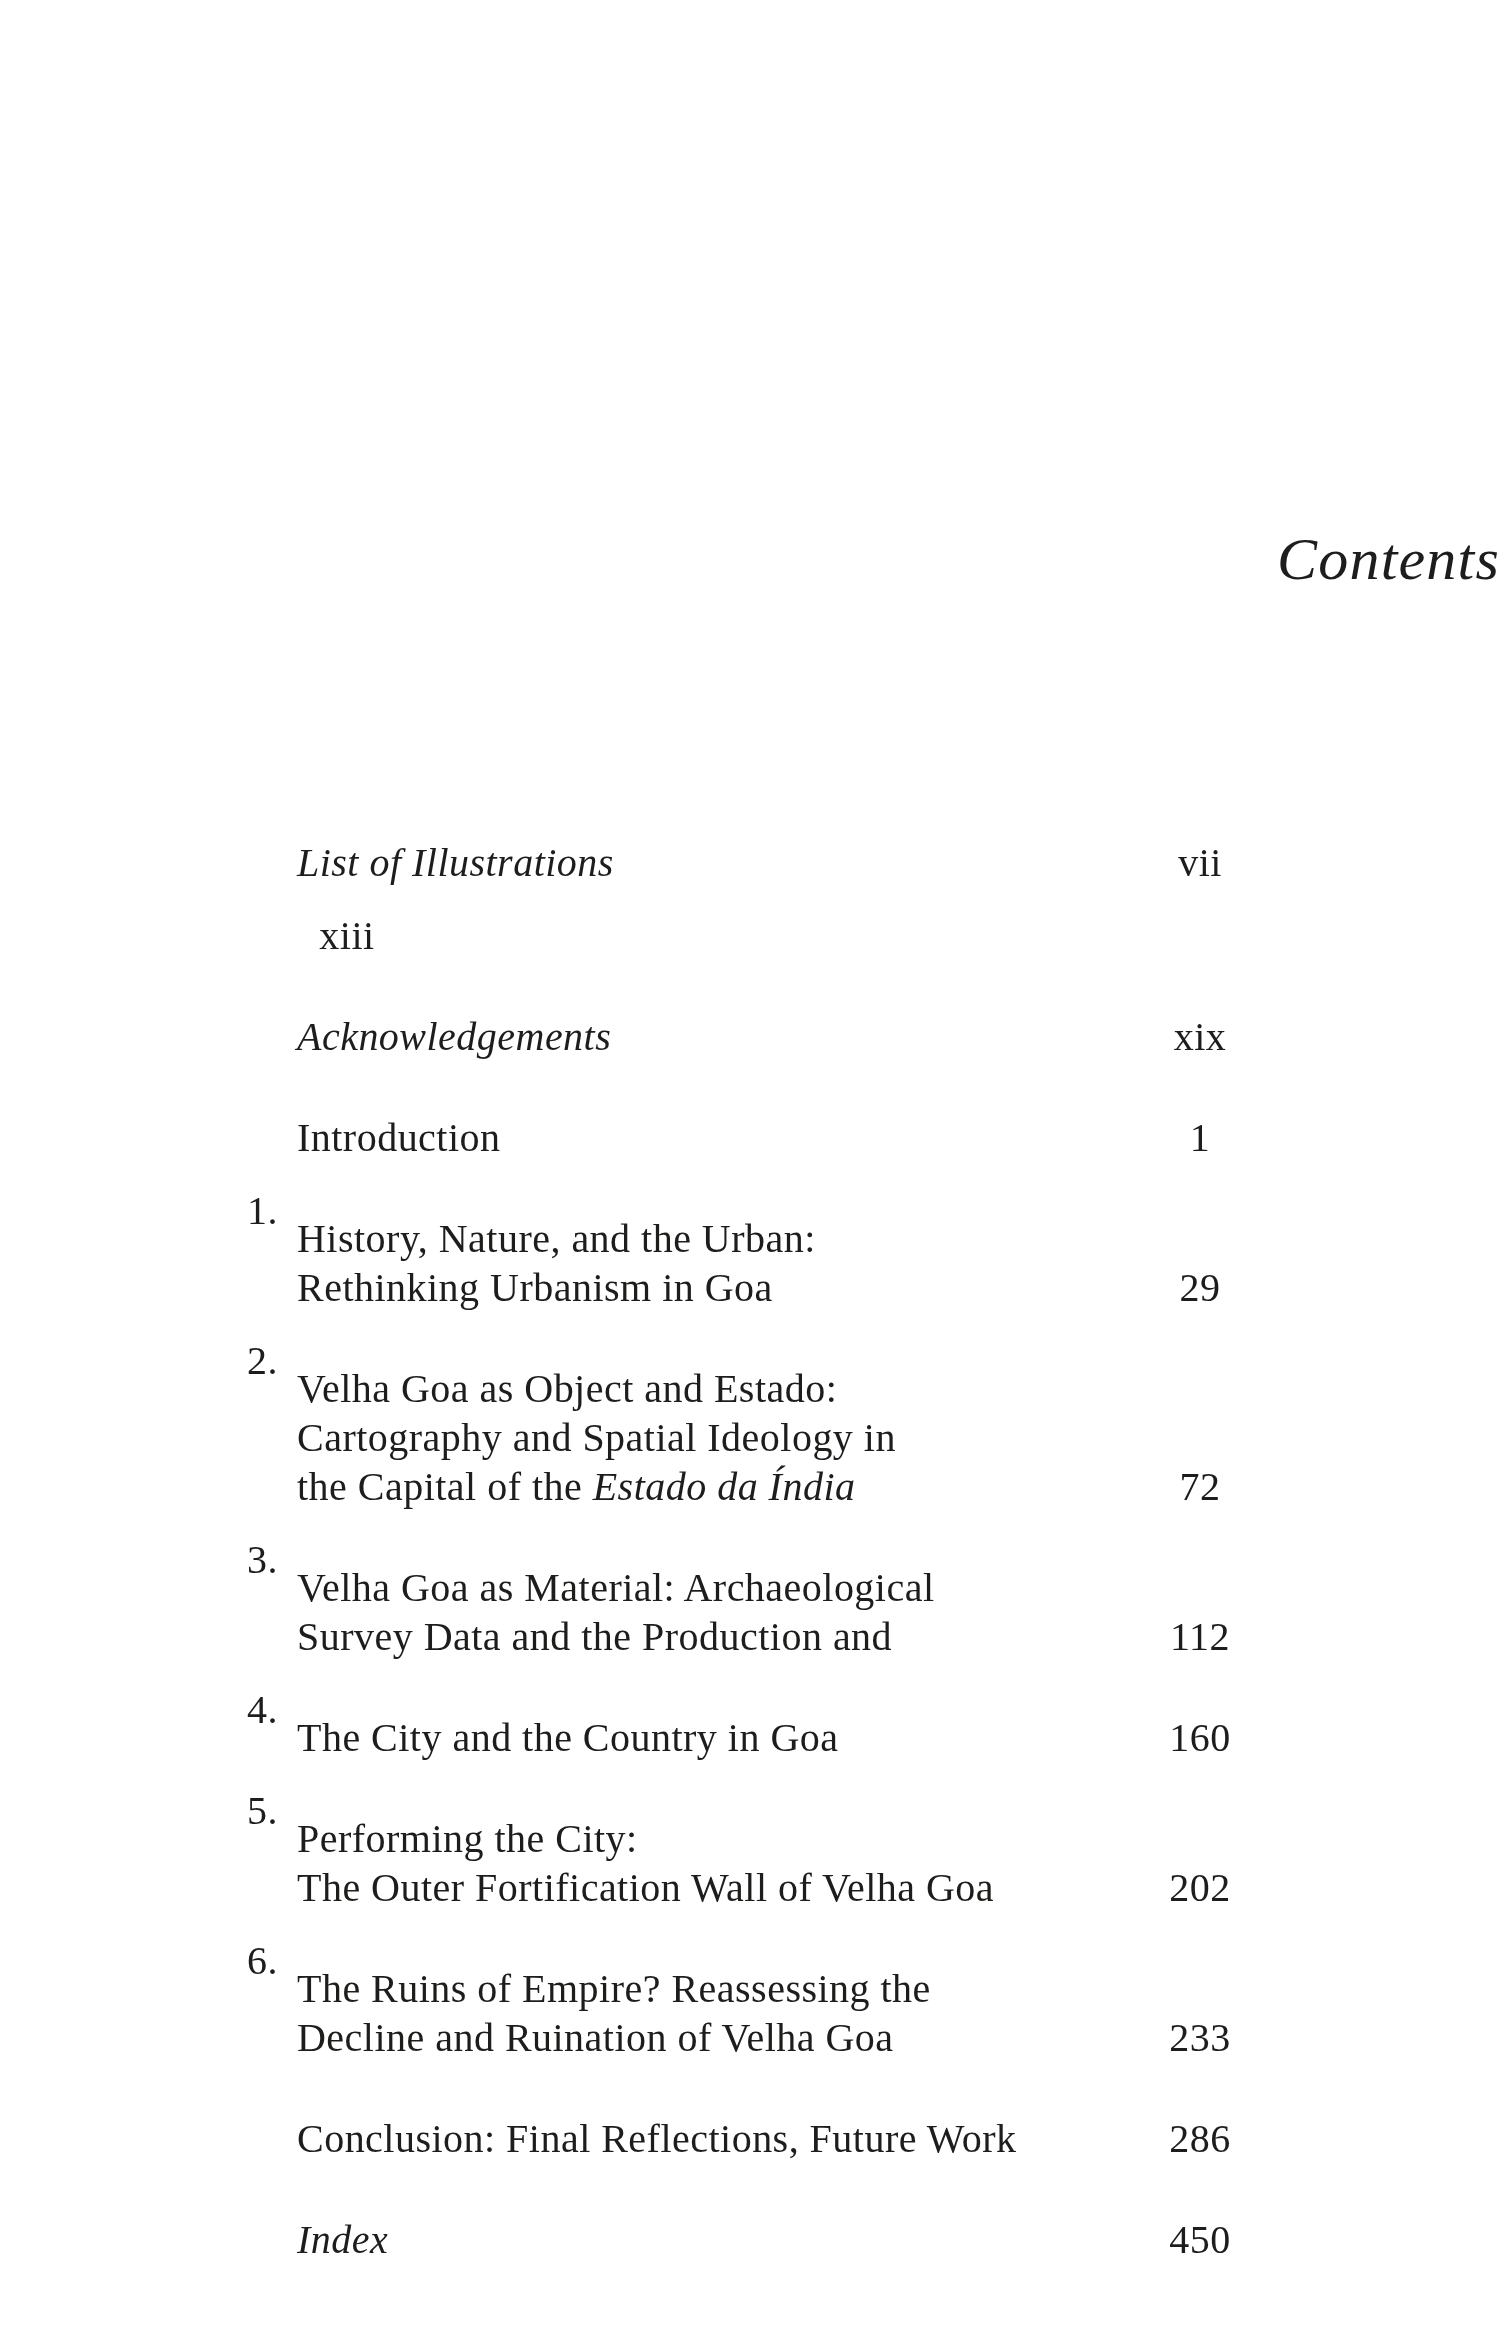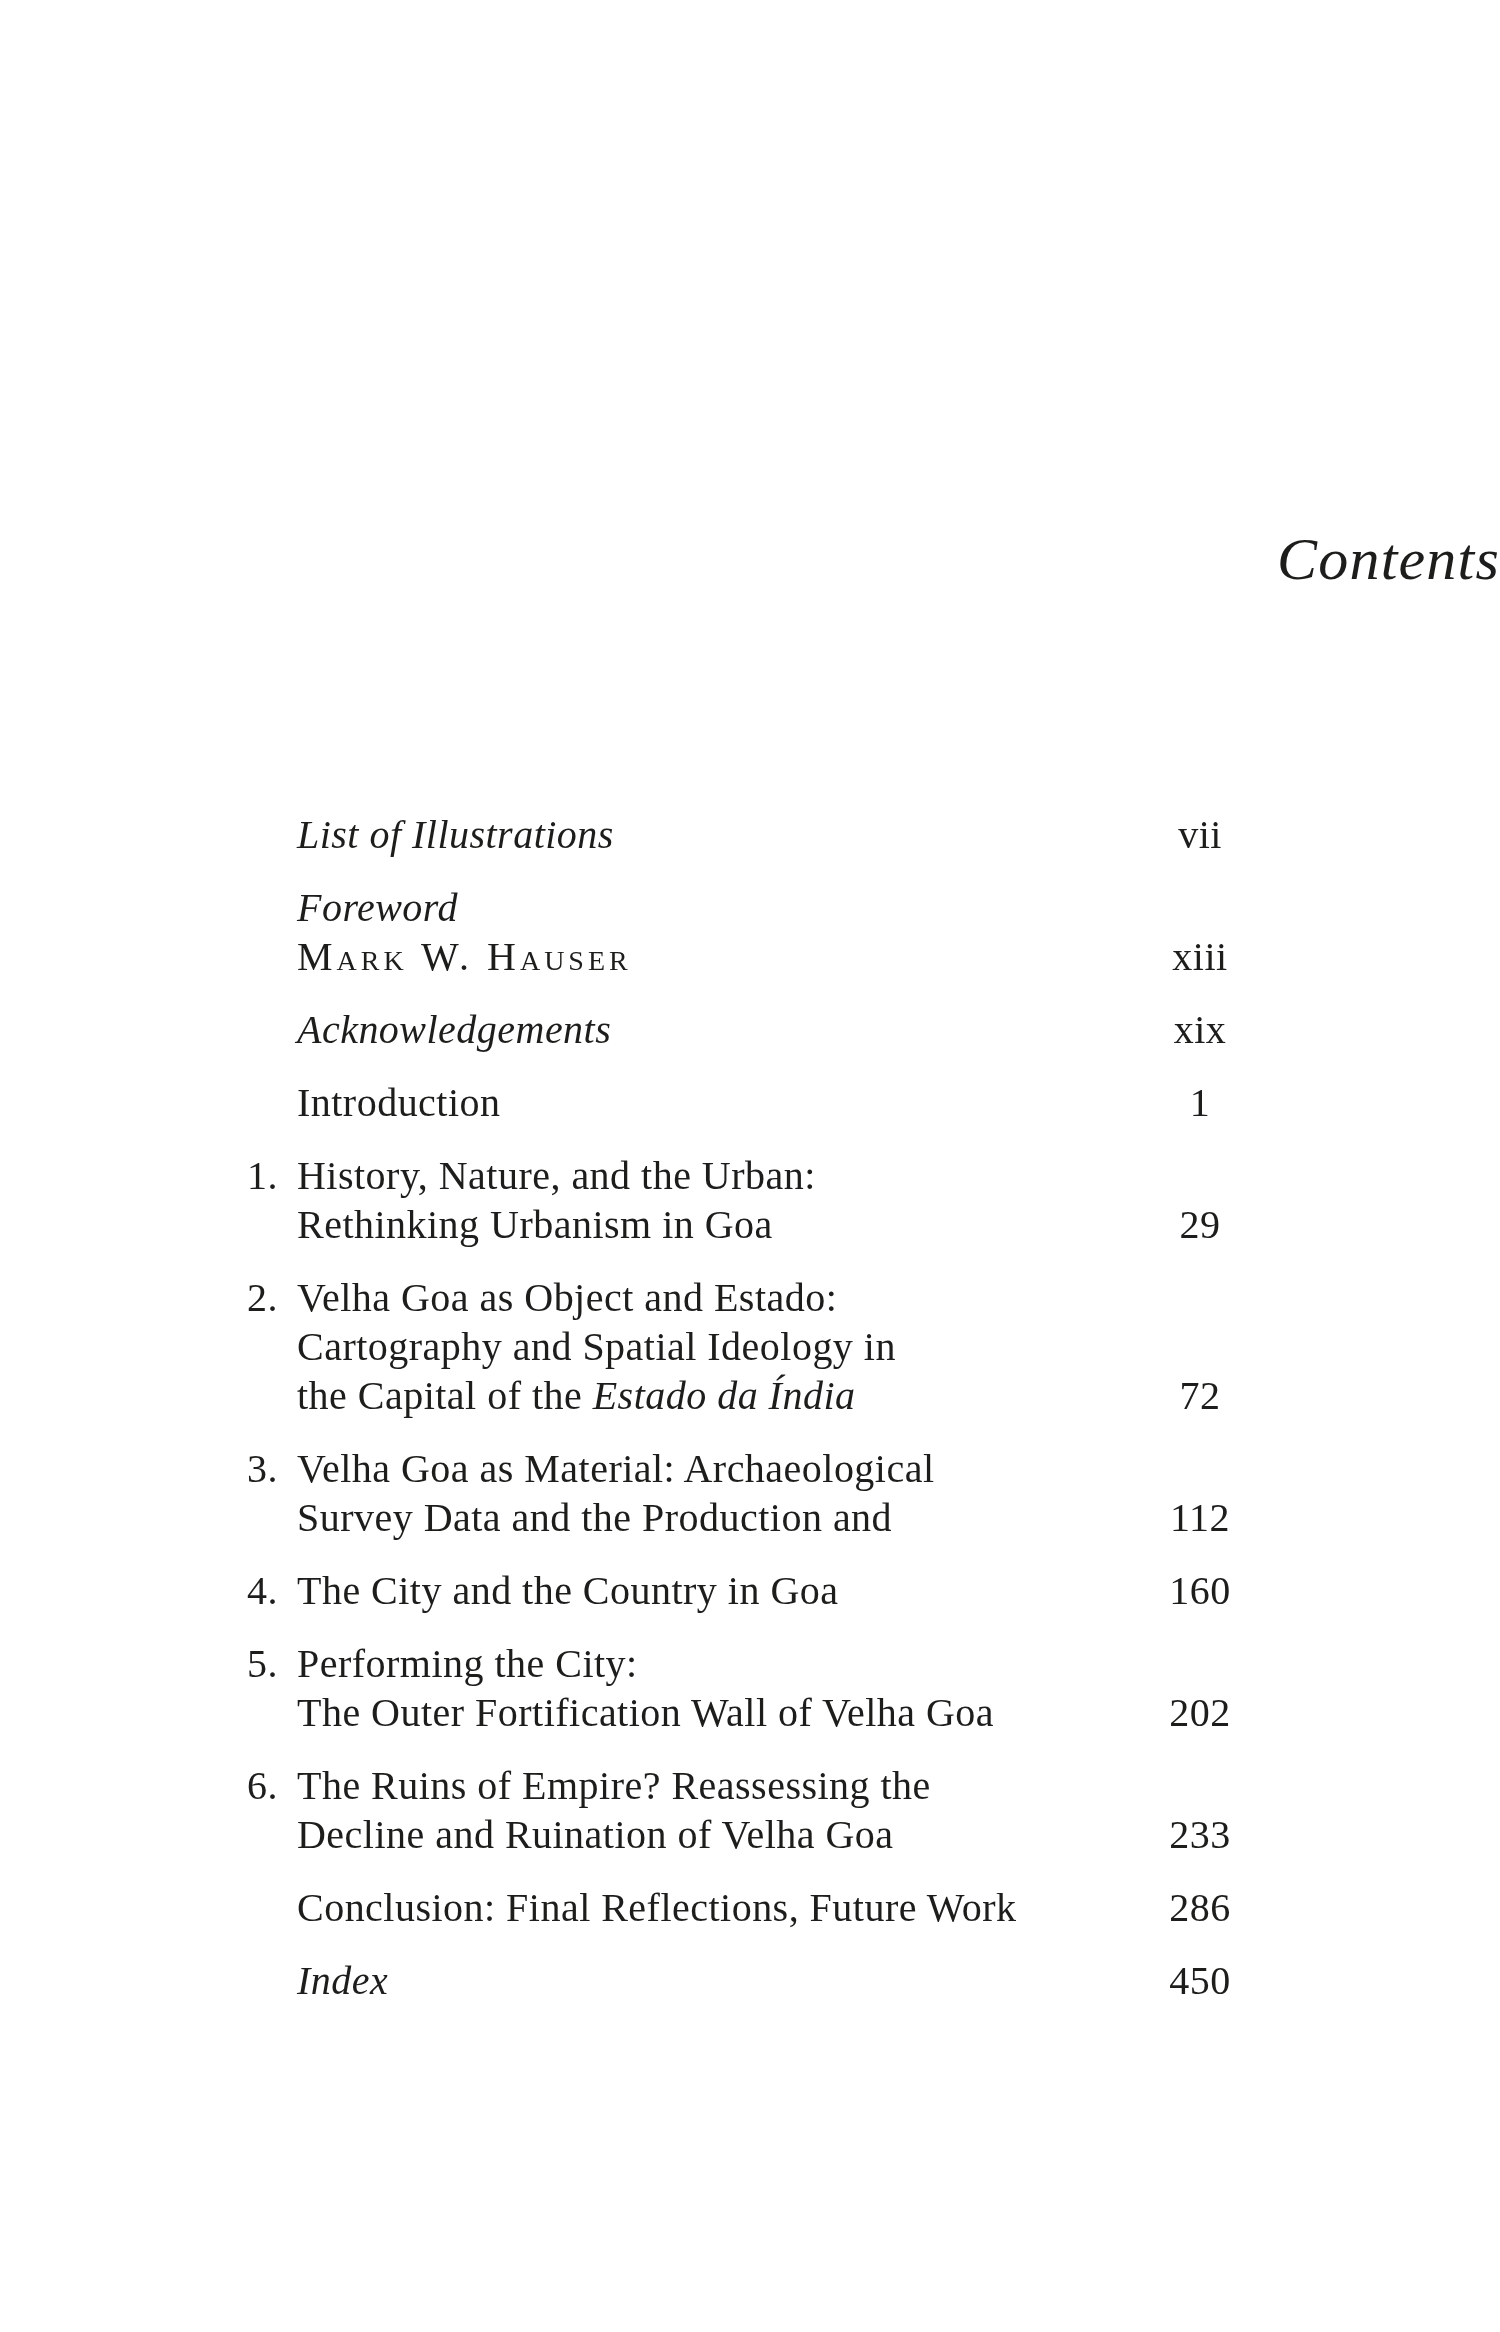--- a/index.html
+++ b/index.html
@@ -36,21 +36,21 @@
   .toc-row {
     display: flex;
     align-items: flex-end;
     margin-bottom: 24px;
   }
   .num-col {
     width: 50px;
     flex: 0 0 50px;
     align-self: flex-start;
   }
-  .title-col { flex: 1 1 auto; }
+  .title-col { flex: 1 1 auto; margin-top: 28px; }
   .page-col {
     flex: 0 0 100px;
     text-align: center;
   }
   .it { font-style: italic; }
   .sc { font-variant: small-caps; letter-spacing: 0.1em; }
 </style>
 </head>
 <body>
 
@@ -59,24 +59,20 @@
   <div class="toc">
       <div class="toc-row">
         <div class="num-col"></div>
         <div class="title-col">
           <div class="toc-line"><span class="it">List of Illustrations</span></div>
         </div>
         <div class="page-col">vii</div>
       </div>
       <div class="toc-row">
         <div class="num-col"></div>
-        <div class="title-col">
-          <div class="toc-line"><span class="it">Foreword</span></div>
-          <div class="toc-line"><span class="sc">Mark W. Hauser</span></div>
-        </div>
         <div class="page-col">xiii</div>
       </div>
       <div class="toc-row">
         <div class="num-col"></div>
         <div class="title-col">
           <div class="toc-line"><span class="it">Acknowledgements</span></div>
         </div>
         <div class="page-col">xix</div>
       </div>
       <div class="toc-row">

